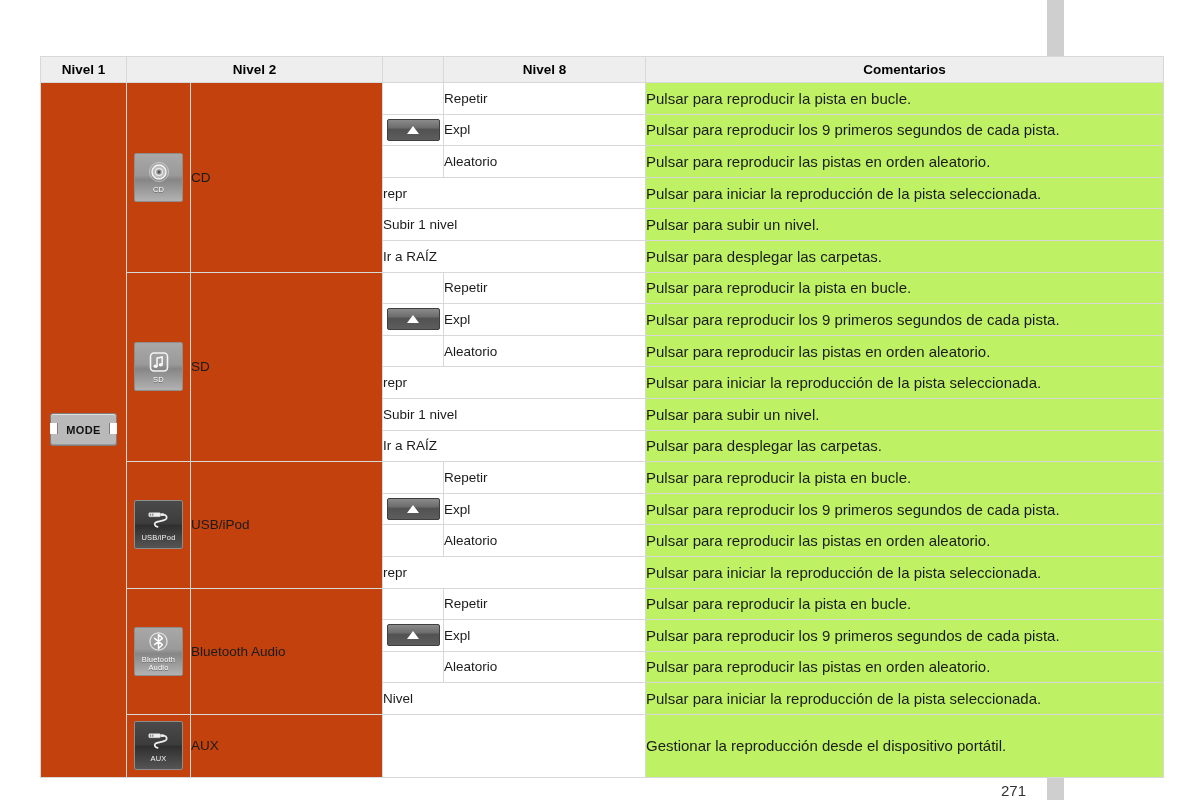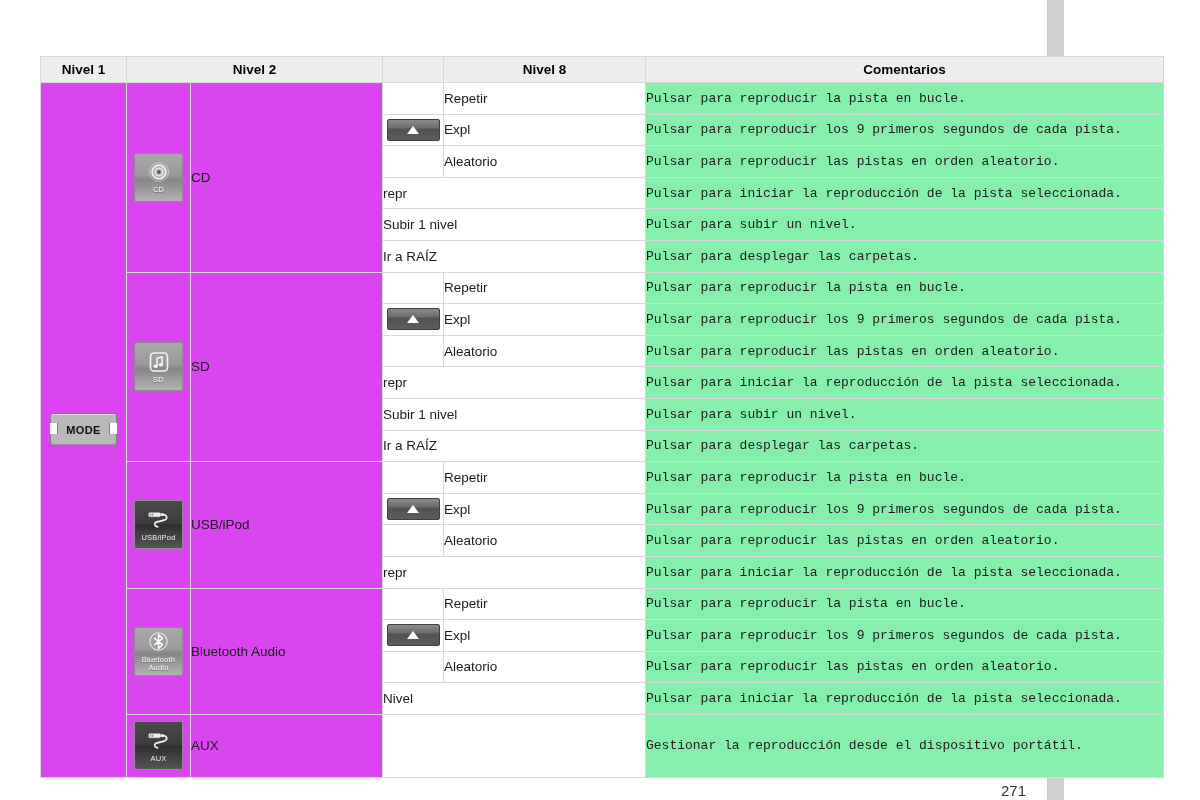--- a/index.html
+++ b/index.html
@@ -54,28 +54,27 @@
     text-align: center;
     border-bottom: 1px solid #cccccc;
   }
   th.blankhead { background: #eeeeee; }
   td.cell {
     background: #ffffff;
     height: 30.6px;
     padding: 0 9px;
   }
   td.comment {
-    background: #86efac;
+    background: #bef264;
     padding: 0 10px;
-    font-size: 13px;
+    font-size: 15px;
     color: #1b1b1b;
-    font-family: Liberation Mono, monospace;
   }
   td.lvl1, td.iconcell, td.lvl2 {
-    background: #d946ef;
+    background: #c2410c;
   }
   td.iconcell { text-align: center; }
   td.lvl2 { padding-left: 11px; }
   td.arrowcell { background: #ffffff; text-align: center; }
   td.nivel3 { padding-left: 11px; }
 
   
   .mode-key {
     width: 65px;
     height: 31px;

